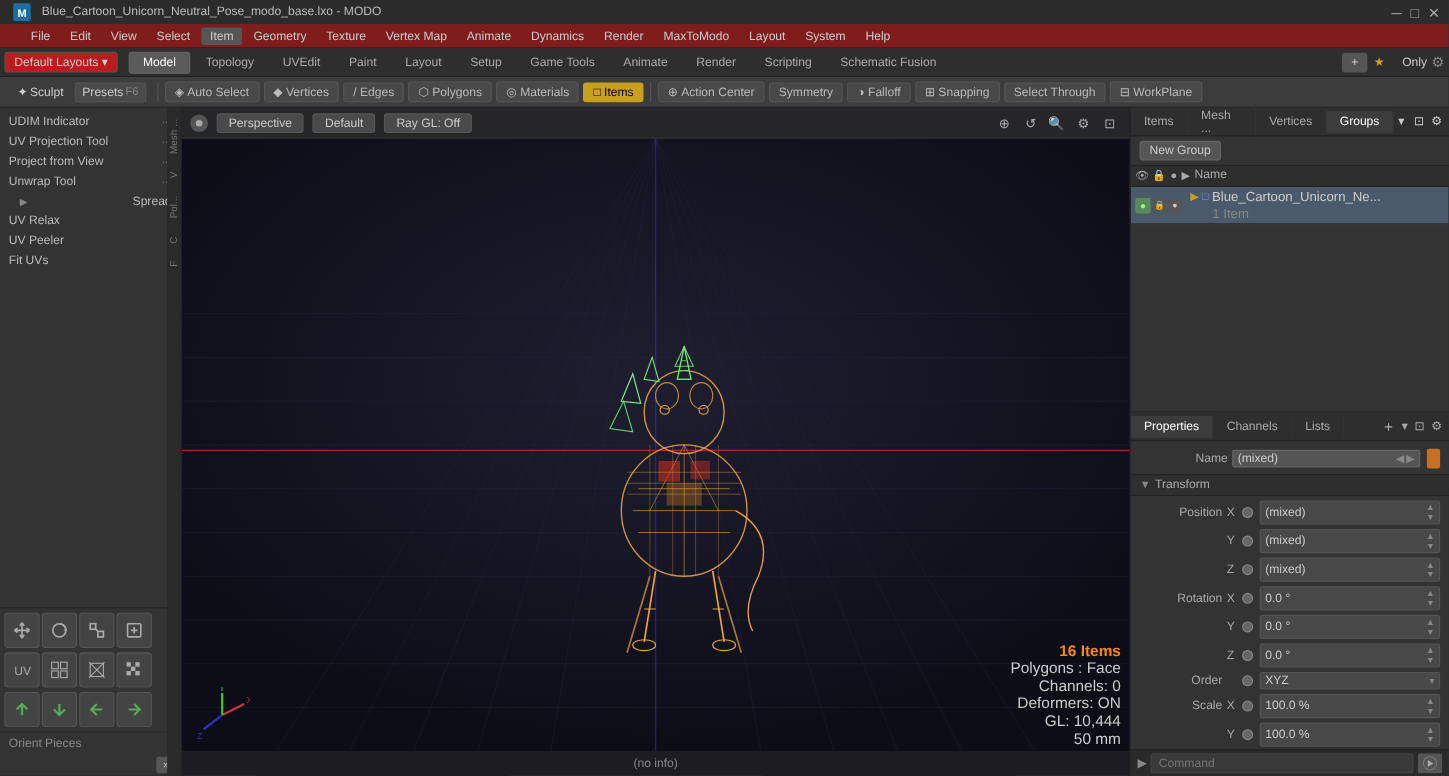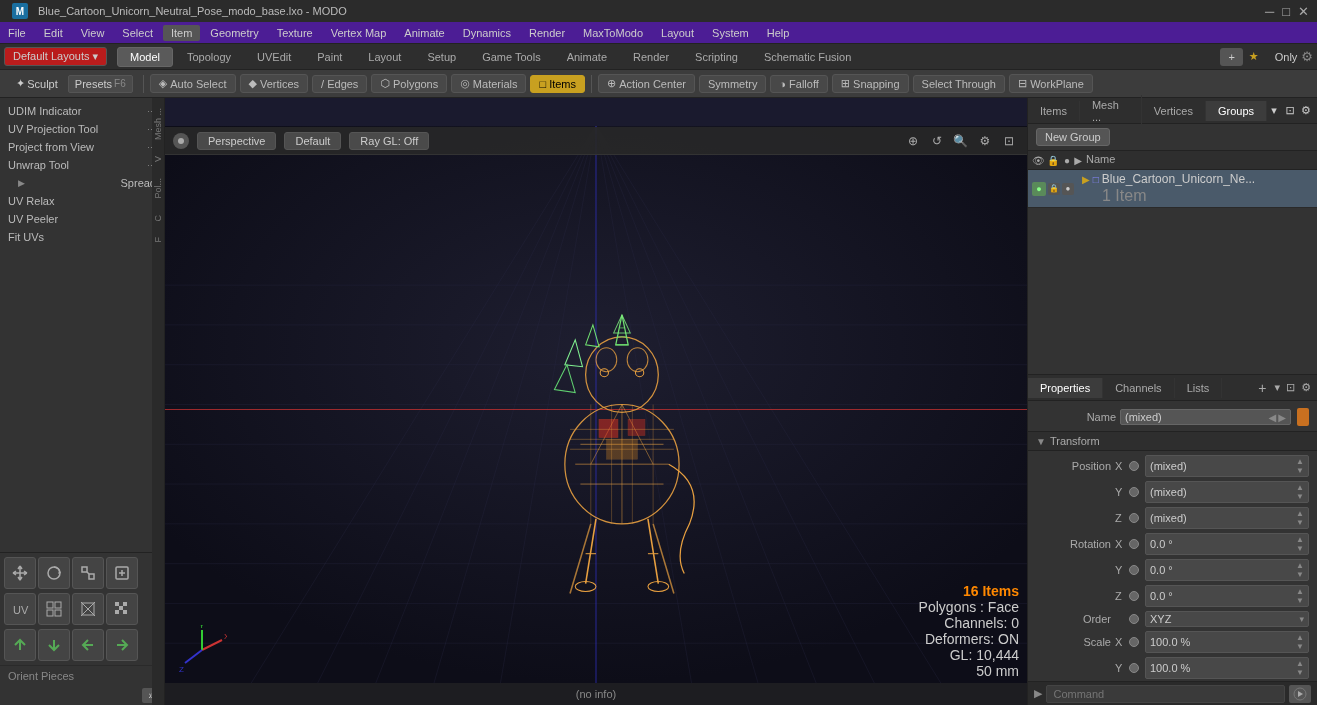--- a/index.html
+++ b/index.html
@@ -6,21 +6,21 @@
     body { width: 1317px; height: 705px; background: #3a3a3a; font-family: Arial, sans-serif; font-size: 11px; color: #ccc; overflow: hidden; }
 
     
     #titlebar { height: 22px; background: #2b2b2b; display: flex; align-items: center; justify-content: space-between; padding: 0 8px; color: #bbb; font-size: 11px; }
     #titlebar-left { display: flex; align-items: center; gap: 6px; }
     #titlebar-title { font-size: 11px; }
     #titlebar-controls { display: flex; gap: 8px; }
     .wctrl { cursor: pointer; font-size: 13px; color: #aaa; }
 
     
-    #menubar { height: 22px; background: #4c1d95; display: flex; align-items: center; padding: 0 0; gap: 2px; border-bottom: 1px solid #222; text-align: center; }
+    #menubar { height: 22px; background: #7f1d1d; display: flex; align-items: center; padding: 0 20px; gap: 2px; border-bottom: 1px solid #222; text-align: center; }
     .menu-item { padding: 2px 8px; cursor: pointer; color: #ccc; font-size: 11px; border-radius: 2px; }
     .menu-item.active { background: #555; }
 
     
     #toolbar-tabs { height: 26px; background: #2e2e2e; display: flex; align-items: center; padding: 0 4px; gap: 2px; border-bottom: 1px solid #222; }
     .tab-btn { padding: 3px 12px; cursor: pointer; color: #aaa; font-size: 11px; border-radius: 3px; border: none; background: transparent; }
     .tab-btn.active { background: #5a5a5a; color: #fff; border: 1px solid #666; }
     #add-layout { margin-left: auto; padding: 3px 8px; background: #555; border-radius: 3px; cursor: pointer; color: #ccc; }
 
     
@@ -39,21 +39,21 @@
     .tool-indent { padding-left: 18px; }
     .tool-expand { color: #888; font-size: 9px; }
     #left-icons { display: flex; flex-wrap: wrap; padding: 4px; gap: 2px; border-top: 1px solid #222; }
     .icon-btn { width: 32px; height: 32px; background: #444; border-radius: 3px; display: flex; align-items: center; justify-content: center; cursor: pointer; border: 1px solid #555; font-size: 14px; color: #ccc; }
     #orient-pieces { padding: 4px 8px; color: #888; font-size: 11px; border-top: 1px solid #2a2a2a; }
     #expand-arrow { display: flex; justify-content: flex-end; padding: 2px 4px; }
     .expand-btn { background: #555; border-radius: 2px; padding: 2px 6px; cursor: pointer; color: #ccc; font-size: 10px; }
 
     
     #viewport { flex: 1; position: relative; background: #1a1a2e; overflow: hidden; }
-    #viewport-header { position: absolute; top: 0; left: 0; right: 0; height: 28px; background: rgba(40,40,40,0.9); display: flex; align-items: center; padding: 0 8px; gap: 8px; z-index: 10; border-bottom: 1px solid #333; margin-top: 29px; }
+    #viewport-header { position: absolute; top: 0; left: 0; right: 0; height: 28px; background: rgba(40,40,40,0.9); display: flex; align-items: center; padding: 0 8px; gap: 8px; z-index: 10; border-bottom: 1px solid #333; }
     .vp-btn { padding: 2px 10px; background: #4a4a4a; border-radius: 3px; cursor: pointer; color: #ccc; font-size: 11px; border: 1px solid #555; }
     #vp-icons { margin-left: auto; display: flex; gap: 4px; align-items: center; }
     .vp-icon { width: 20px; height: 20px; display: flex; align-items: center; justify-content: center; cursor: pointer; color: #aaa; font-size: 12px; border-radius: 2px; }
 
     
     #viewport-3d { position: absolute; top: 28px; bottom: 22px; left: 0; right: 0; }
 
     
     #vp-status { position: absolute; bottom: 0; left: 0; right: 0; height: 22px; background: rgba(30,30,30,0.8); display: flex; align-items: center; justify-content: center; color: #888; font-size: 11px; }
 
@@ -82,21 +82,21 @@
     #groups-name-col { flex: 1; padding-left: 4px; color: #aaa; font-size: 11px; }
 
     
     #groups-list { flex: 1; overflow-y: auto; }
     .group-row { display: flex; align-items: center; padding: 2px 4px; cursor: pointer; border-bottom: 1px solid #2a2a2a; }
     .group-row.selected { background: #4a5a6a; }
     .group-row-icons { width: 50px; display: flex; gap: 2px; align-items: center; }
     .group-eye { width: 14px; height: 14px; border-radius: 2px; display: flex; align-items: center; justify-content: center; font-size: 9px; }
     .group-eye.on { background: #5a8a5a; color: #8f8; }
     .group-name { flex: 1; color: #ccc; font-size: 12px; overflow: hidden; text-overflow: ellipsis; white-space: nowrap; }
-    .group-count { color: #888; font-size: 16px; padding-left: 20px; padding-top: 1px; }
+    .group-count { color: #888; font-size: 12px; padding-left: 20px; padding-top: 1px; }
 
     
     #props-panel { border-top: 1px solid #222; flex-shrink: 0; }
     #props-tabs { height: 26px; background: #2e2e2e; display: flex; align-items: center; border-bottom: 1px solid #222; }
     .props-tab { padding: 4px 12px; cursor: pointer; color: #aaa; font-size: 11px; border-right: 1px solid #333; }
     .props-tab.active { background: #3c3c3c; color: #fff; }
     #props-add { margin-left: auto; padding: 2px 6px; color: #aaa; cursor: pointer; font-size: 14px; }
     #props-tab-icons { display: flex; gap: 2px; padding-right: 4px; }
     .props-tab-icon { cursor: pointer; color: #aaa; font-size: 11px; padding: 2px; }
 

